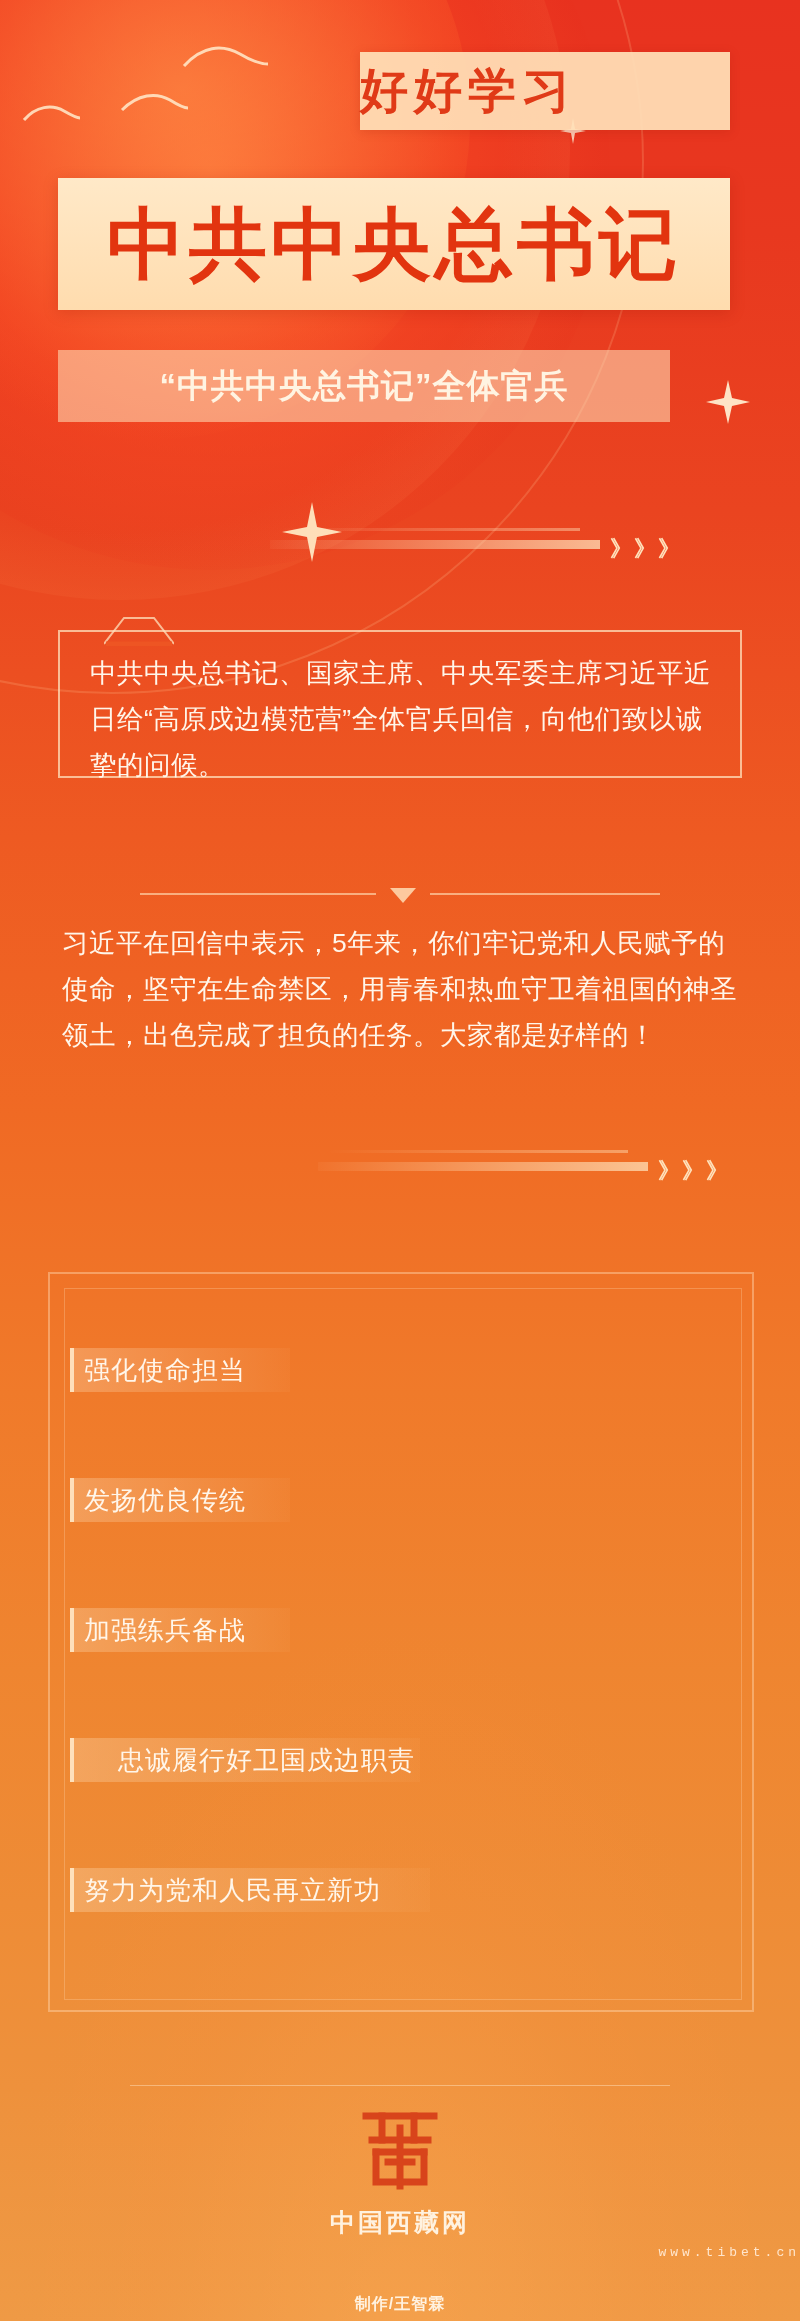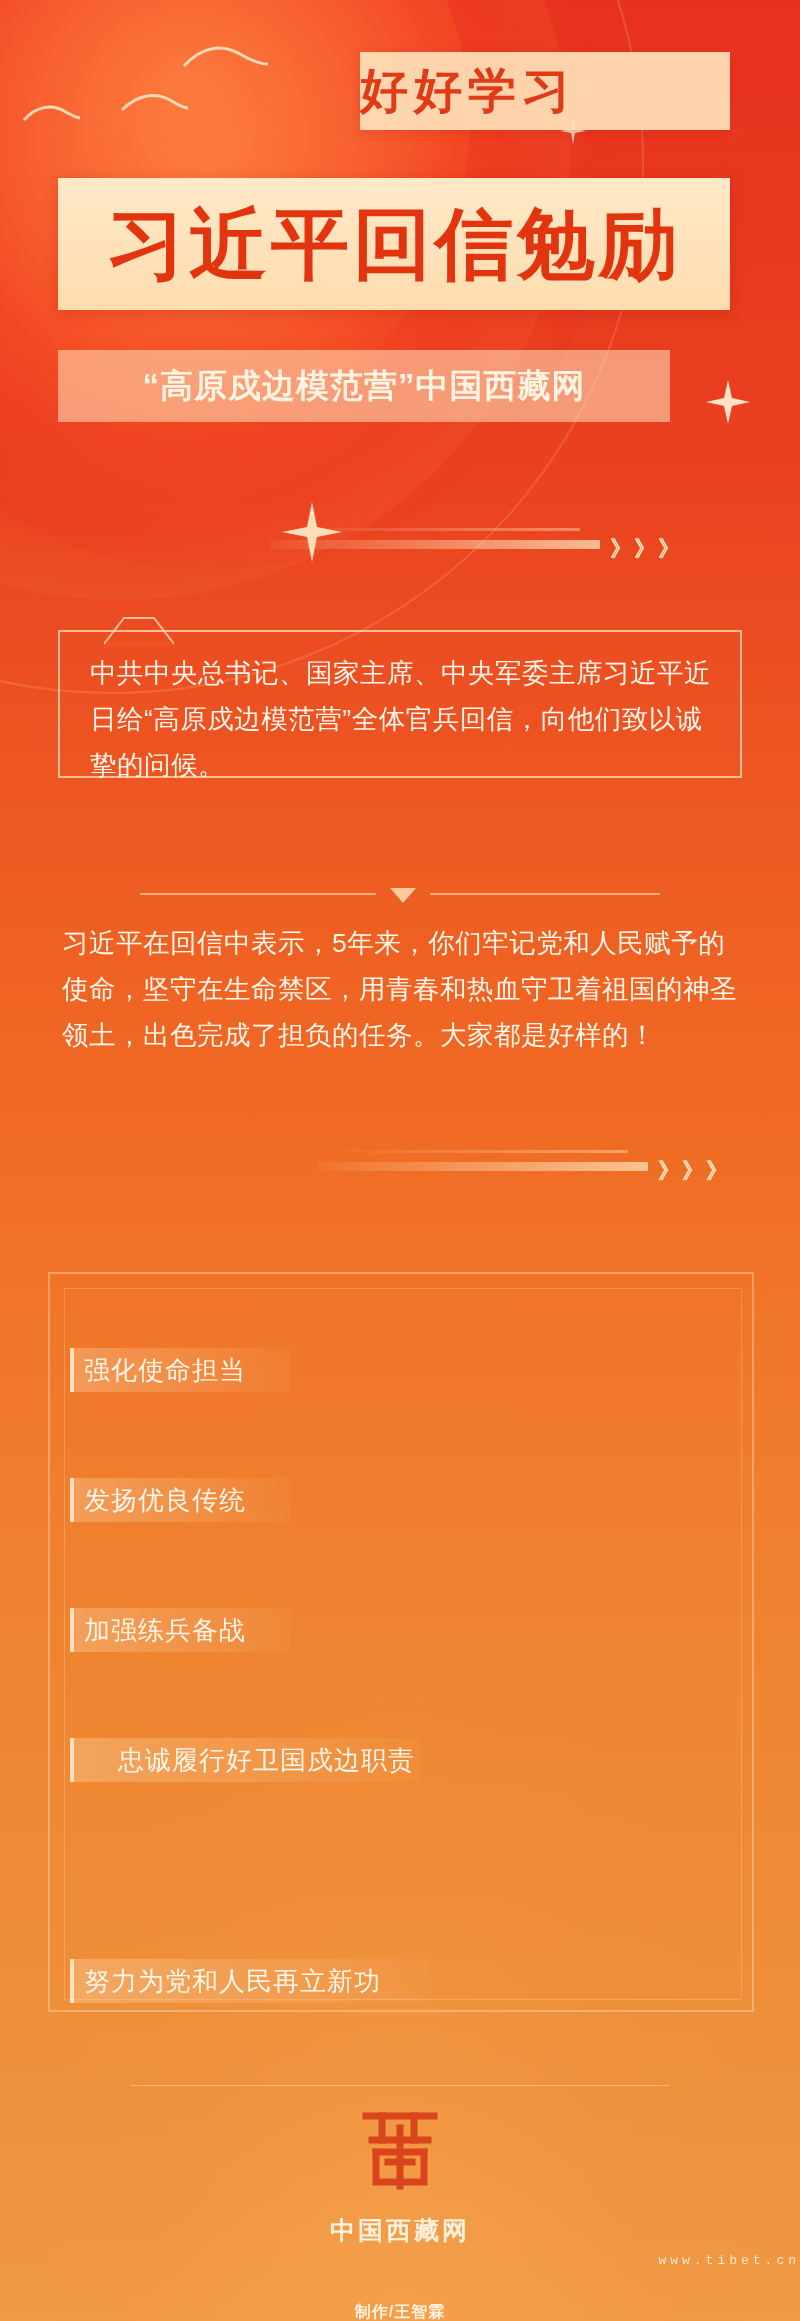--- a/index.html
+++ b/index.html
@@ -303,21 +303,21 @@
     position: absolute;
     left: 0;
     top: 2100px;
     width: 800px;
     text-align: center;
   }
   .logo-mark {
     display: inline-block;
   }
   .site-name {
-    margin-top: 14px;
+    margin-top: 6px;
     font-size: 25px;
     letter-spacing: 3px;
     color: #fff2e0;
     font-weight: bold;
   }
   .site-url {
     margin-top: 6px;
     font-size: 13px;
     letter-spacing: 4px;
     color: #ffe6cd;
@@ -361,25 +361,25 @@
   </svg>
   <svg class="spark" style="left:560px; top:118px;" width="26" height="26" viewBox="0 0 26 26">
     <path d="M13 0 L15 11 L26 13 L15 15 L13 26 L11 15 L0 13 L11 11 Z" fill="#fff1da" opacity="0.8"></path>
   </svg>
 
   <div class="title-small">
     <span>好好学习</span>
   </div>
 
   <div class="title-main">
-    <span>习近平回信勉励</span>
+    <span>中共中央总书记</span>
   </div>
 
   <div class="title-sub">
-    <span>“高原戍边模范营”中国西藏网</span>
+    <span>“中共中央总书记”全体官兵</span>
   </div>
 
   <div class="divider" style="left:270px; top:528px;">
     <div class="bar2"></div>
     <div class="bar"></div>
     <div class="chev" style="left:340px;">》》》</div>
   </div>
 
   <div class="card1">
     <div class="txt">中共中央总书记、国家主席、中央军委主席习近平近日给“高原戍边模范营”全体官兵回信，向他们致以诚挚的问候。</div>
@@ -416,21 +416,21 @@
     <span class="lbl">强化使命担当</span>
   </div>
   <div class="list-item" style="top:1608px; width:220px;">
     <div class="bar-l"></div>
     <span class="lbl">加强练兵备战</span>
   </div>
   <div class="list-item" style="top:1738px; width:350px;padding-left:48px;">
     <div class="bar-l"></div>
     <span class="lbl">忠诚履行好卫国戍边职责</span>
   </div>
-  <div class="list-item" style="top:1959px; width:360px;text-align:right;">
+  <div class="list-item" style="top:1868px; width:360px;text-align:right;">
     <div class="bar-l"></div>
     <span class="lbl">努力为党和人民再立新功</span>
   </div>
 
   <div class="footer-sep"></div>
 
   <div class="logo-wrap">
     <svg class="logo-mark" width="96" height="96" viewBox="0 0 96 96">
       <g fill="none" stroke="#d8441b" stroke-width="7" stroke-linecap="square">
         <path d="M14 16 H82"></path>

